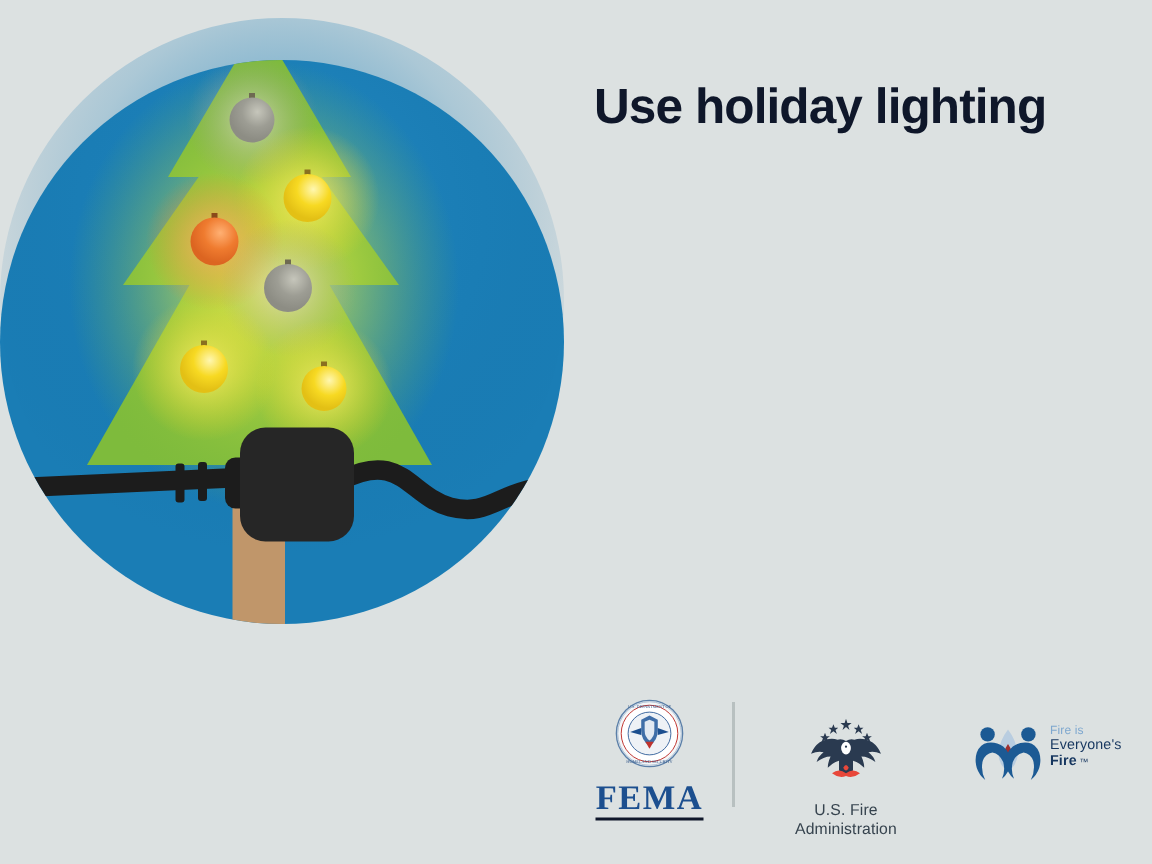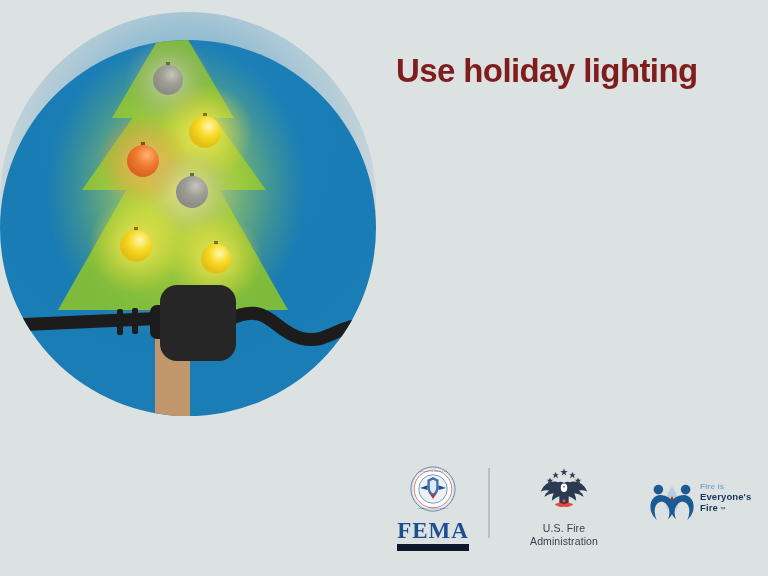--- a/index.html
+++ b/index.html
@@ -32,21 +32,21 @@
 
   
   #text-column {
     position: absolute;
     left: 396px;
     top: 52px;
     width: 340px;
   }
   #headline {
     margin: 0;
-    color: #7f1d1d;
+    color: #0f172a;
     font-family: "Liberation Sans", sans-serif;
     font-weight: bold;
     font-size: 33px;
     line-height: 1.16;
     letter-spacing: -0.6px;
   }
   #body-copy {
     margin: 0;
     padding-top: 24px;
     color: #4c565c;
@@ -68,50 +68,50 @@
   .logo-block { position: absolute; }
   #fema-logo { left: 4px; top: 4px; width: 86px; text-align: center; }
   #fema-wordmark {
     font-family: "Liberation Serif", serif;
     font-size: 23px;
     font-weight: bold;
     color: #1c4f8f;
     letter-spacing: 1px;
     line-height: 1;
     padding-top: 3px;
-    border-bottom: 7px solid #0f172a;
+    border-bottom: 2px solid #0f172a;
     padding-bottom: 2px;
     display: inline-block;
   }
   #logo-divider {
     position: absolute;
     left: 102px;
     top: 6px;
     width: 2px;
     height: 70px;
     background: #b8c0c0;
   }
-  #usfa-logo { left: 118px; top: 4px; width: 120px; text-align: center; }
+  #usfa-logo { left: 118px; top: 15px; width: 120px; text-align: center; }
   #usfa-wordmark {
     font-family: "Liberation Sans", sans-serif;
     font-size: 10.5px;
     color: #36434e;
     line-height: 1.28;
     letter-spacing: 0.1px;
     padding-top: 2px;
   }
   #fief-logo { left: 262px; top: 18px; width: 112px; }
   #fief-text {
     position: absolute;
     left: 52px;
     top: 3px;
     line-height: 1.12;
   }
-  .fief-line-1 { font-size: 8px; color: #7fa8cf; font-weight: bold; letter-spacing: 0.1px; }
-  .fief-line-2 { font-size: 9.5px; color: #16365f; font-weight: bold; letter-spacing: 0.1px; }
+  .fief-line-1 { font-size: 8px; color: #7fa8cf; font-weight: normal; letter-spacing: 0.1px; }
+  .fief-line-2 { font-size: 9.5px; color: #16365f; font-weight: normal; letter-spacing: 0.1px; }
   .fief-line-3 { font-size: 9.5px; color: #16365f; font-weight: bold; letter-spacing: 0.1px; }
   .fief-tm { font-size: 6px; color: #16365f; font-weight: normal; }
 </style>
 </head>
 <body>
 
 <div id="poster">
 
   <div id="illustration">
     <svg width="380" height="460" viewBox="0 0 380 460" xmlns="http://www.w3.org/2000/svg">

